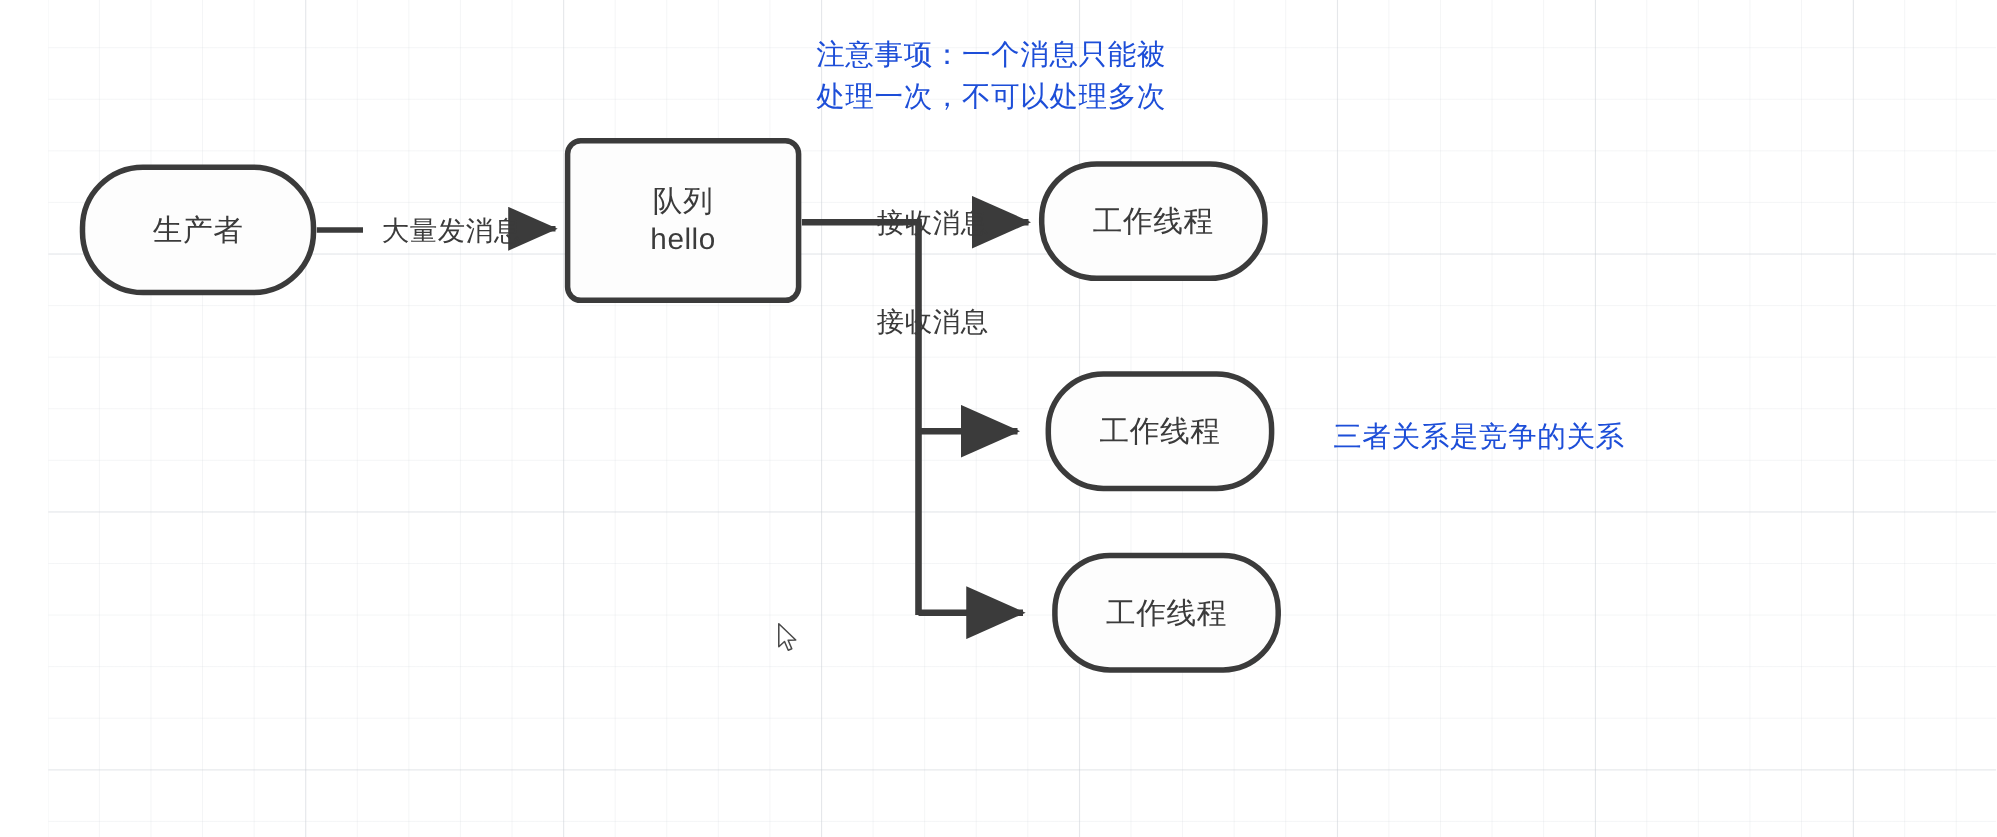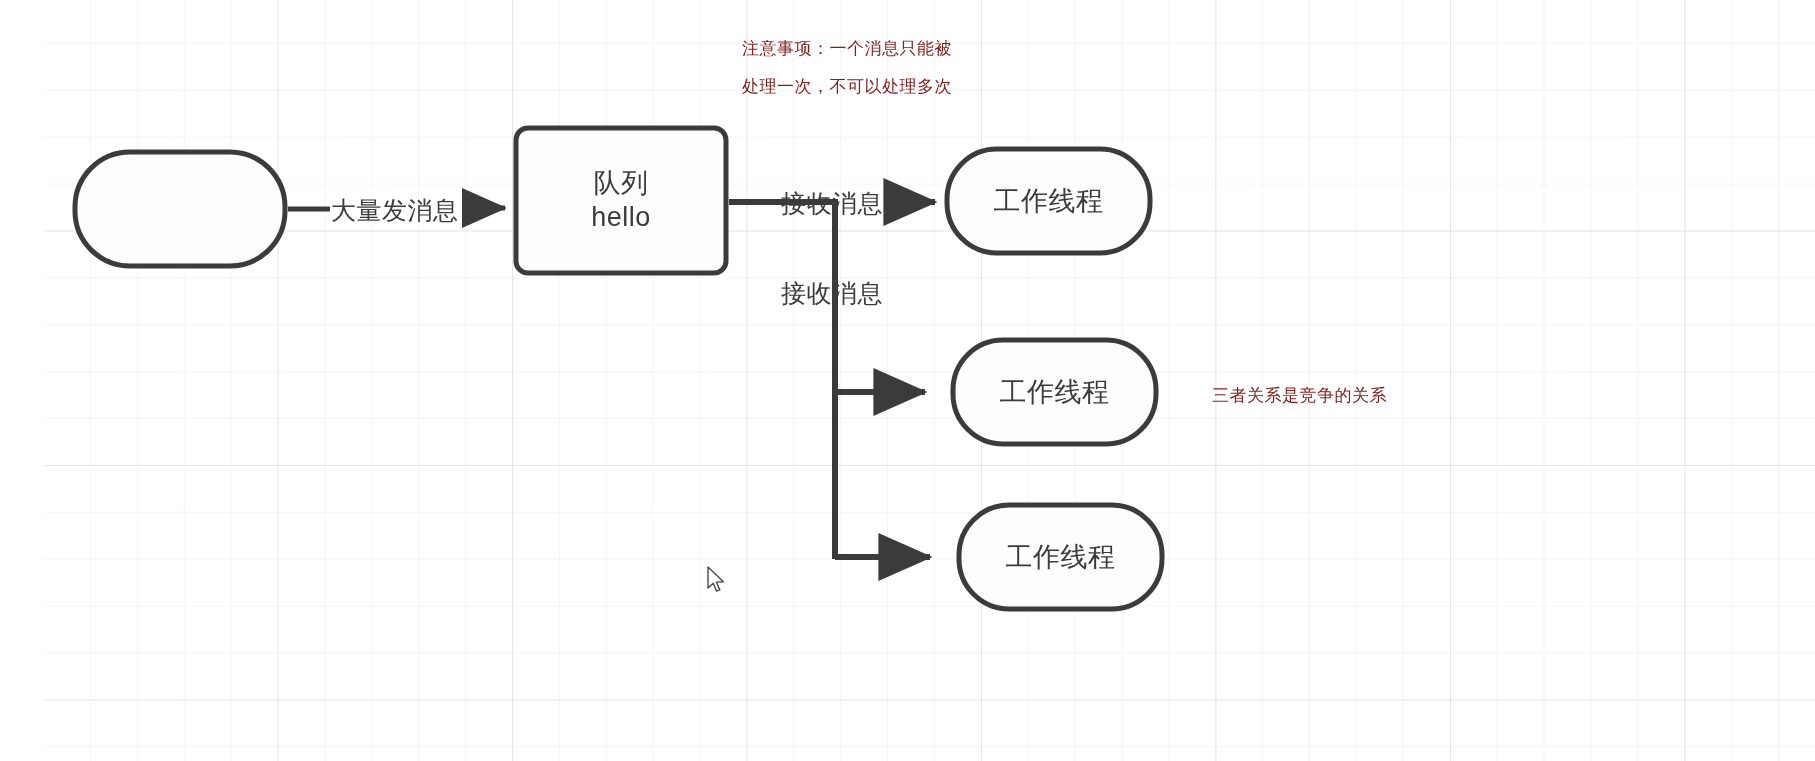--- a/index.html
+++ b/index.html
@@ -50,33 +50,34 @@
     position: absolute;
     color: #3b3b3b;
     font-size: 27px;
     line-height: 34px;
     text-align: center;
     white-space: pre;
     letter-spacing: 0.5px;
   }
   .annotation {
     position: absolute;
-    color: #7f1d1d;
-    font-size: 17px;
+    color: #1d4ed8;
+    font-size: 26px;
     line-height: 38px;
     white-space: pre;
     letter-spacing: 0.5px;
   }
   .edge-label {
     position: absolute;
     color: #3b3b3b;
     font-size: 25px;
     line-height: 30px;
     white-space: pre;
     letter-spacing: 0.5px;
+    margin-left: 16px;
   }
   
   #mouse-cursor {
     position: absolute;
     left: 706px;
     top: 566px;
     width: 22px;
     height: 30px;
   }
 </style>
@@ -112,20 +113,21 @@
 
     <path d="M835,202 L835,559" fill="none" stroke="#3b3b3b" stroke-width="6" stroke-linecap="butt"></path>
 
     <path d="M890,202 L935,202" fill="none" stroke="#3b3b3b" stroke-width="6" marker-end="url(#arrowhead)"></path>
 
     <path d="M835,392 L925,392" fill="none" stroke="#3b3b3b" stroke-width="6" marker-end="url(#arrowhead)"></path>
 
     <path d="M835,557 L930,557" fill="none" stroke="#3b3b3b" stroke-width="6" marker-end="url(#arrowhead)"></path>
   </svg>
 
+  <div class="node-label" style="left:75px; top:192px; width:210px;">生产者</div>
 
   <div class="node-label" style="left:516px; top:200px; width:210px;">hello</div>
   <div class="node-label" style="left:516px; top:166px; width:210px;">队列</div>
 
   <div class="node-label" style="left:947px; top:184px; width:203px;">工作线程</div>
 
   <div class="node-label" style="left:953px; top:375px; width:203px;">工作线程</div>
 
   <div class="node-label" style="left:959px; top:540px; width:203px;">工作线程</div>
 

